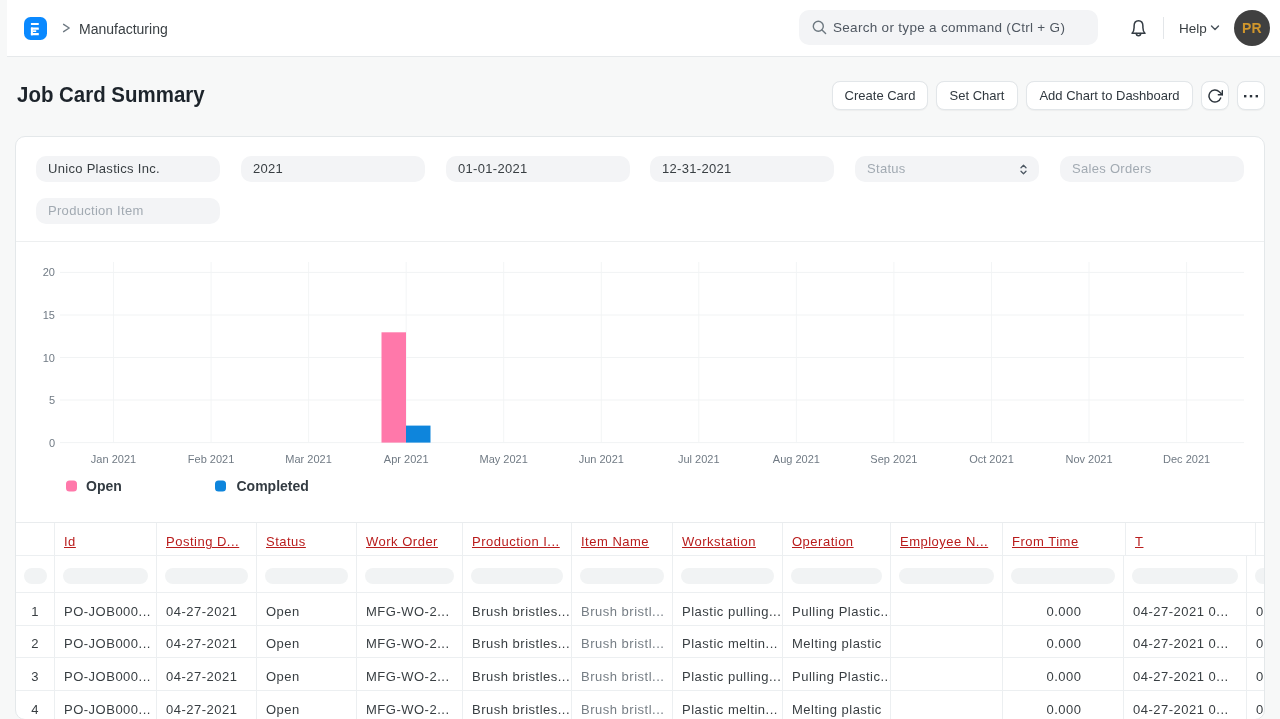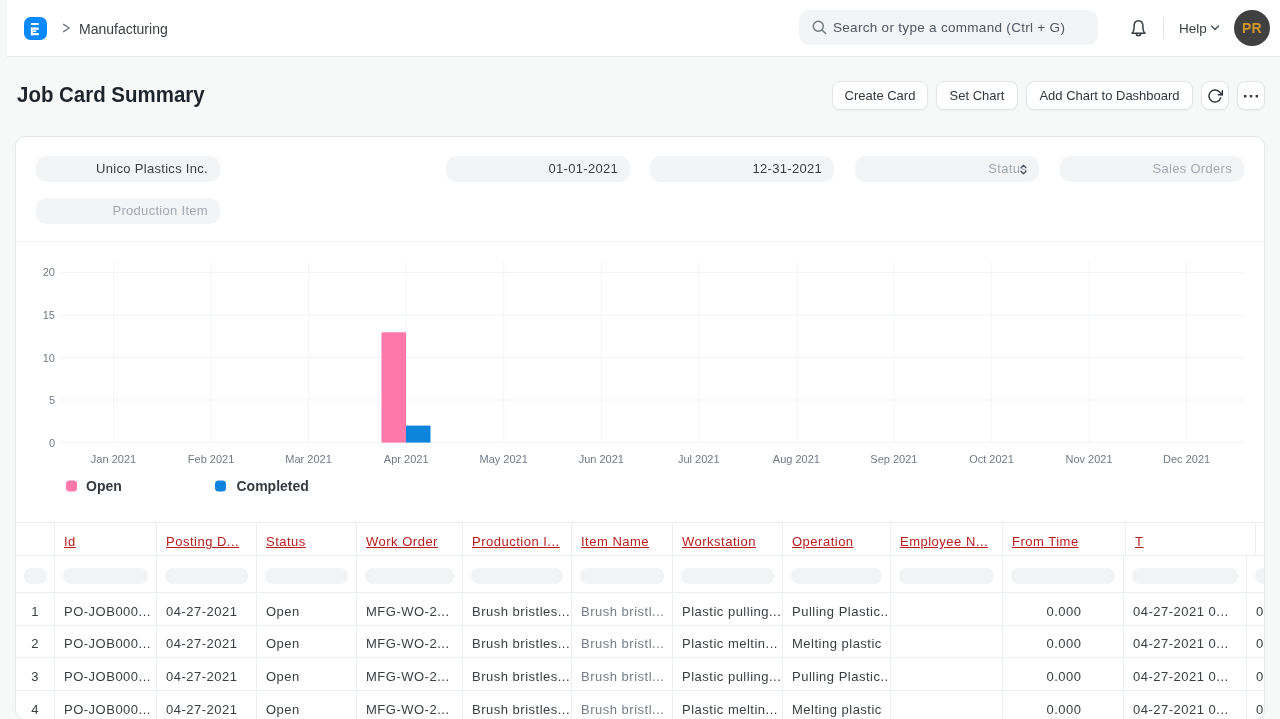--- a/index.html
+++ b/index.html
@@ -28,21 +28,21 @@
 .btn-create { left:832px; width:96px; }
 .btn-set { left:936px; width:82px; }
 .btn-add { left:1026px; width:167px; }
 .btn-icon { left:1201px; width:28px; }
 .btn-dots { left:1237px; width:28px; }
 .btn-icon svg, .btn-dots svg { margin-top:6px; }
 
 
 .card { position:absolute; left:15px; top:136px; width:1250px; height:584px; background:#fff; border:1px solid #e4e8ea; border-radius:10px; overflow:hidden; }
 .filters { position:absolute; left:0; top:0; width:1248px; height:105px; border-bottom:1px solid #edeff0; }
-.pill { position:absolute; width:184px; height:26px; background:#f3f4f6; border-radius:10px; font-size:13px; letter-spacing:0.3px; line-height:26px; padding:0 12px; color:#383e42; white-space:nowrap; overflow:hidden;text-align:right; }
+.pill { position:absolute; width:184px; height:26px; background:#f3f4f6; border-radius:10px; font-size:13px; letter-spacing:0.3px; line-height:26px; padding:0 12px; color:#383e42; white-space:nowrap; overflow:hidden; }
 .pill.ph { color:#a2aab2; }
 .pr1 { top:19px; }
 .pr2 { top:61px; }
 .sel-chev { position:absolute; right:12px; top:7.5px; }
 
 
 .chart { position:absolute; left:0; top:105px; }
 
 
 .tbl { position:absolute; left:0; top:385px; width:1248px; border-top:1px solid #e9ecee; }
@@ -121,20 +121,21 @@
     <div class="btn btn-dots"><svg width="16" height="16" viewBox="0 0 16 16">
           <rect x="1" y="7" width="2.4" height="2.4" fill="#2c343c"></rect>
           <rect x="6.8" y="7" width="2.4" height="2.4" fill="#2c343c"></rect>
           <rect x="12.6" y="7" width="2.4" height="2.4" fill="#2c343c"></rect>
         </svg></div>
   </div>
 
   <div class="card">
     <div class="filters">
       <div class="pill pr1" style="left:20px;">Unico Plastics Inc.</div>
+      <div class="pill pr1" style="left:225px;">2021</div>
       <div class="pill pr1" style="left:430px;">01-01-2021</div>
       <div class="pill pr1" style="left:634px;">12-31-2021</div>
       <div class="pill pr1 ph" style="left:839px;">Status
         <svg class="sel-chev" width="7" height="11" viewBox="0 0 7 11">
             <path d="M1 3.8 L3.5 1.2 L6 3.8" stroke="#4d5863" stroke-width="1.3" fill="none" stroke-linecap="round" stroke-linejoin="round"></path>
             <path d="M1 7.2 L3.5 9.8 L6 7.2" stroke="#4d5863" stroke-width="1.3" fill="none" stroke-linecap="round" stroke-linejoin="round"></path>
           </svg>
       </div>
       <div class="pill pr2 ph" style="left:20px;">Production Item</div>
       <div class="pill pr1 ph" style="left:1044px;">Sales Orders</div>

